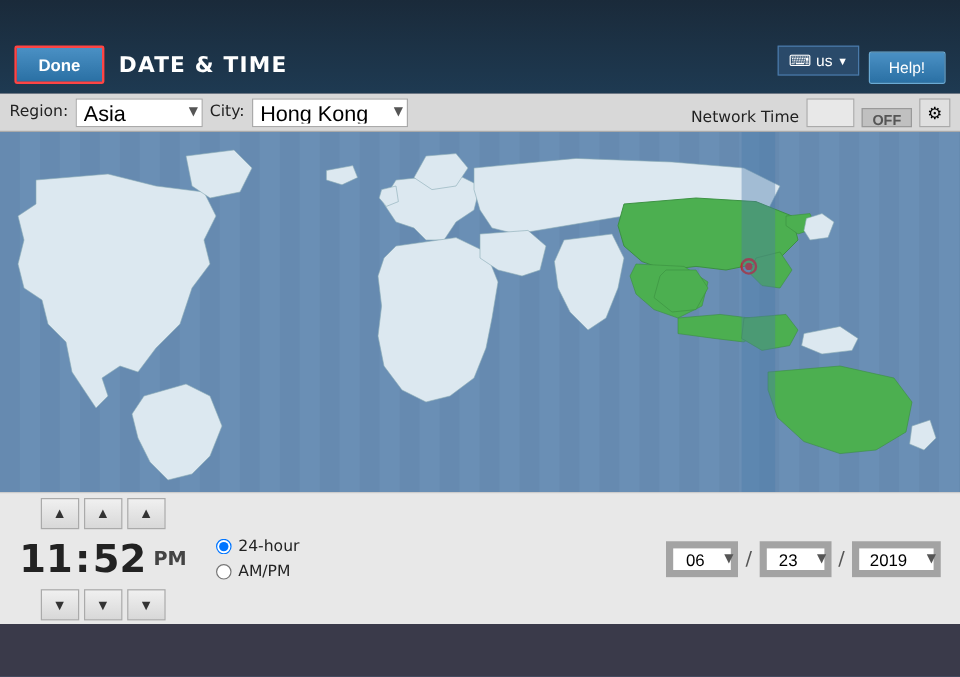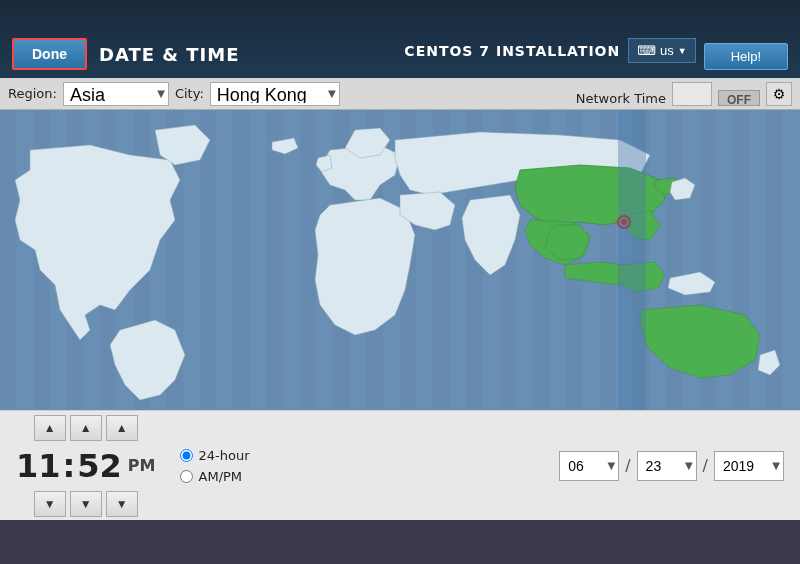--- a/index.html
+++ b/index.html
@@ -62,21 +62,21 @@
       color: #ffffff;
       padding: 4px 8px;
       cursor: pointer;
       font-size: 13px;
       min-width: 60px;
     }
     .help-button {
       background: linear-gradient(180deg, #4a90c4 0%, #2a70a4 100%);
       color: #ffffff;
       border: 1px solid #6aaad4;
-      padding: 5px 26px;
+      padding: 5px 16px;
       font-size: 13px;
       cursor: pointer;
       border-radius: 2px;
       margin-top: 12px;
     }
 
     
     .controls-bar {
       display: flex;
       align-items: center;
@@ -235,26 +235,27 @@
       gap: 6px;
     }
     .date-select-wrapper {
       position: relative;
       display: inline-flex;
       align-items: center;
     }
     .date-select-wrapper select {
       appearance: none;
       background: #fff;
-      border: 1px solid #a3a3a3;
+      border: 6px solid #a3a3a3;
       padding: 2px 22px 2px 8px;
       font-size: 14px;
       cursor: pointer;
       height: 30px;
       min-width: 60px;
+      text-align: right;
     }
     .date-select-arrow {
       position: absolute;
       right: 4px;
       pointer-events: none;
       font-size: 10px;
       color: #555;
     }
     .date-separator {
       font-size: 16px;
@@ -263,21 +264,20 @@
   </style>
 </head>
 <body>
 
 <div class="header">
   <div class="header-left">
     <button class="done-button">Done</button>
     <span class="header-title">DATE &amp; TIME</span>
   </div>
   <div class="header-right">
-    <span class="centos-title">CENTOS 7 INSTALLATION</span>
     <button class="lang-button">
       <span>⌨</span>
       <span>us</span>
       <span style="font-size:9px">▼</span>
     </button>
     <button class="help-button">Help!</button>
   </div>
 </div>
 
 <div class="controls-bar">

